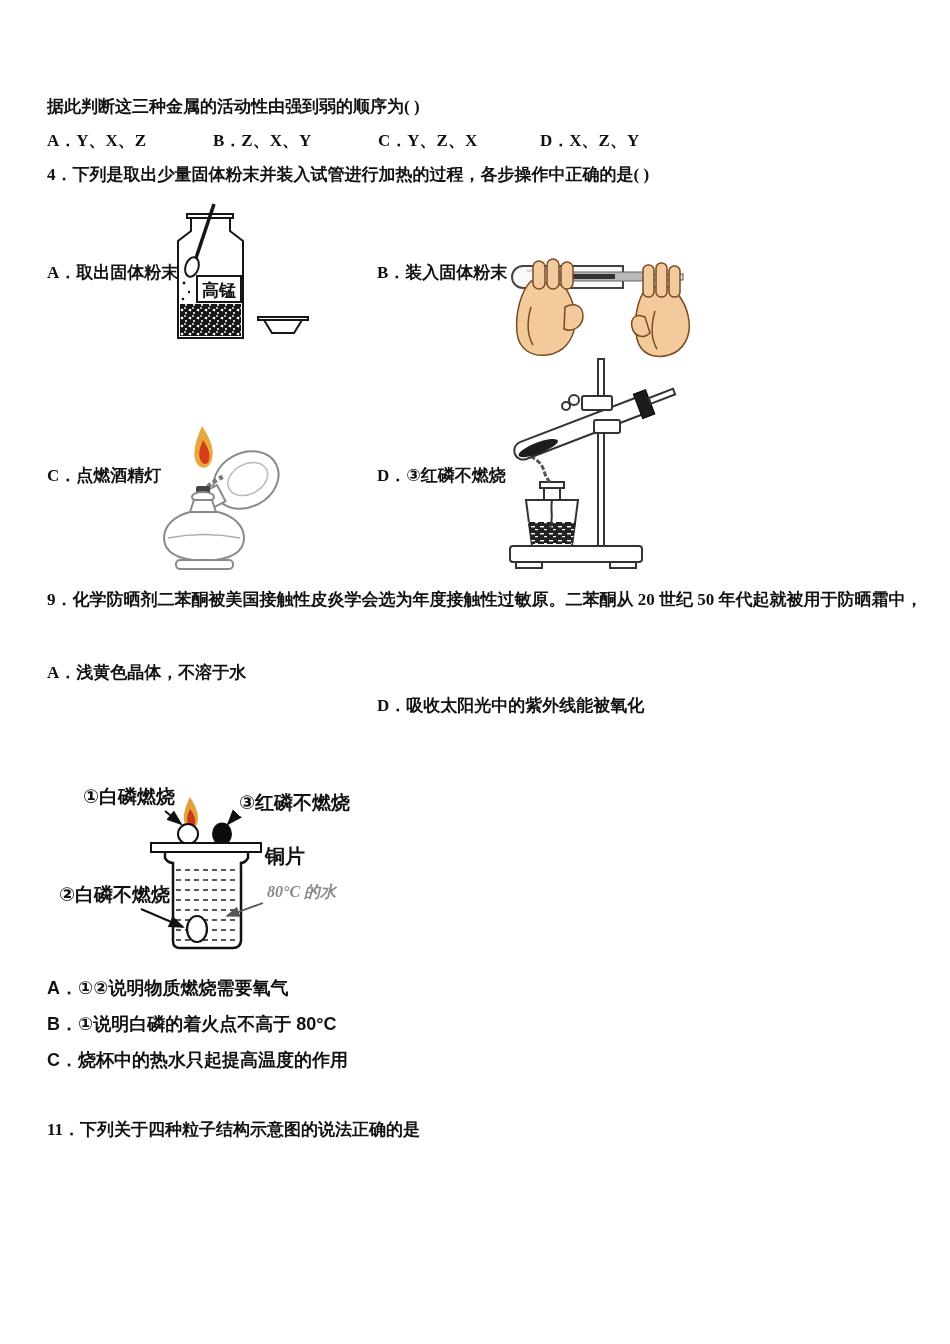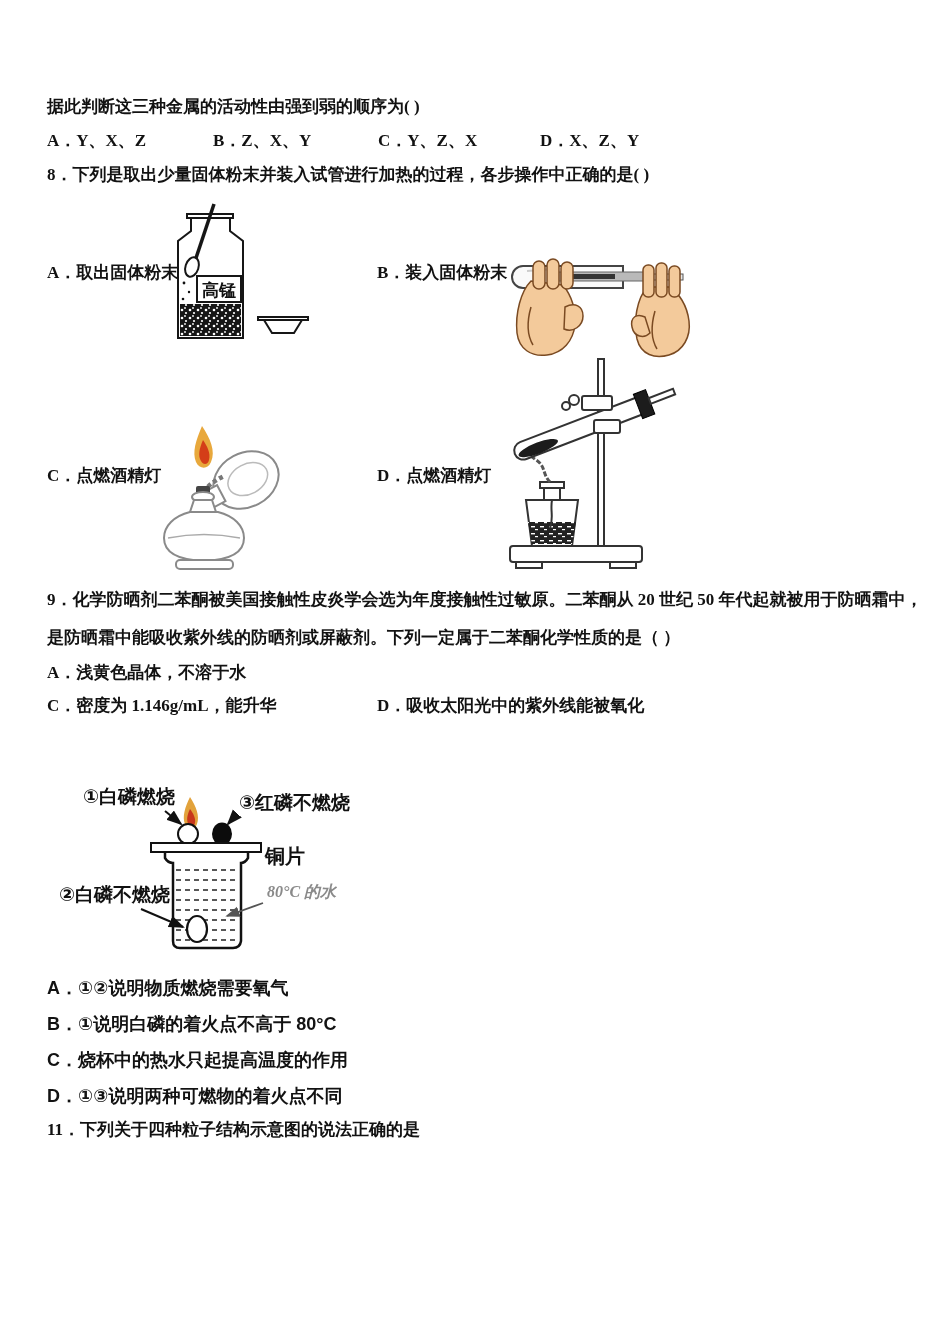--- a/index.html
+++ b/index.html
@@ -18,25 +18,25 @@
 <body>
 
 <div class="page">
 
   <div class="t" style="left:47px;top:95px">据此判断这三种金属的活动性由强到弱的顺序为(        )</div>
   <div class="t" style="left:47px;top:129px">A．Y、X、Z</div>
   <div class="t" style="left:213px;top:129px">B．Z、X、Y</div>
   <div class="t" style="left:378px;top:129px">C．Y、Z、X</div>
   <div class="t" style="left:540px;top:129px">D．X、Z、Y</div>
 
-  <div class="t" style="left:47px;top:163px">8．下列是取出少量固体粉末并装入试管进行加热的过程，各步操作中正确的是( )</div>
+  <div class="t" style="left:47px;top:163px">4．下列是取出少量固体粉末并装入试管进行加热的过程，各步操作中正确的是( )</div>
   <div class="t" style="left:47px;top:261px">A．取出固体粉末</div>
   <div class="t" style="left:377px;top:261px">B．装入固体粉末</div>
   <div class="t" style="left:47px;top:464px">C．点燃酒精灯</div>
-  <div class="t" style="left:377px;top:464px">D．点燃酒精灯</div>
+  <div class="t" style="left:377px;top:464px">D．③红磷不燃烧</div>
 
   <svg style="left:140px;top:203px" width="175" height="150" viewBox="0 0 175 150">
     <defs>
       <pattern id="speck" width="8" height="8" patternUnits="userSpaceOnUse">
         <rect width="8" height="8" fill="#161616"></rect>
         <circle cx="2" cy="3" r="1.3" fill="#fff"></circle>
         <circle cx="6" cy="6" r="1.1" fill="#fff"></circle>
         <circle cx="5" cy="1" r="0.9" fill="#fff"></circle>
       </pattern>
     </defs>
@@ -119,23 +119,21 @@
       <rect x="148" y="59" width="13" height="26" fill="#1c1c1c" stroke="#000"></rect>
       <rect x="161" y="68" width="26" height="6" class="lnb"></rect>
     </g>
     <rect x="88" y="40" width="30" height="14" rx="2" class="lnb"></rect>
     <circle cx="80" cy="44" r="5" class="lnb"></circle>
     <circle cx="72" cy="50" r="4" class="lnb"></circle>
     <rect x="100" y="64" width="26" height="13" rx="2" class="lnb"></rect>
   </svg>
 
   <div class="t" style="left:47px;top:588px">9．化学防晒剂二苯酮被美国接触性皮炎学会选为年度接触性过敏原。二苯酮从 20 世纪 50 年代起就被用于防晒霜中，</div>
-  <div class="t" style="left:47px;top:626px">是防晒霜中能吸收紫外线的防晒剂或屏蔽剂。下列一定属于二苯酮化学性质的是（      ）</div>
   <div class="t" style="left:47px;top:661px">A．浅黄色晶体，不溶于水</div>
-  <div class="t" style="left:47px;top:694px">C．密度为 1.146g/mL，能升华</div>
   <div class="t" style="left:377px;top:694px">D．吸收太阳光中的紫外线能被氧化</div>
 
 
   <svg style="left:55px;top:775px" width="340" height="190" viewBox="0 0 340 190">
     <defs>
       <marker id="ab" markerWidth="9" markerHeight="8" refX="7" refY="3" orient="auto">
         <path d="M0,0 L8,3 L0,6 Z" fill="#111"></path>
       </marker>
       <marker id="ag" markerWidth="9" markerHeight="8" refX="7" refY="3" orient="auto">
         <path d="M0,0 L8,3 L0,6 Z" fill="#555"></path>
@@ -165,17 +163,16 @@
     <text x="4" y="126" class="fl">②白磷不燃烧</text>
     <line x1="86" y1="134" x2="128" y2="152" stroke="#111" stroke-width="2" marker-end="url(#ab)"></line>
     <ellipse cx="142" cy="154" rx="10" ry="13" fill="#fff" stroke="#111" stroke-width="2.2"></ellipse>
     <text x="212" y="122" style="font:italic 700 16px 'Liberation Serif',serif" fill="#8a8a8a">80°C 的水</text>
     <line x1="208" y1="128" x2="172" y2="141" stroke="#555" stroke-width="1.8" marker-end="url(#ag)"></line>
   </svg>
 
   <div class="tb" style="left:47px;top:976px">A．①②说明物质燃烧需要氧气</div>
   <div class="tb" style="left:47px;top:1012px">B．①说明白磷的着火点不高于 80°C</div>
   <div class="tb" style="left:47px;top:1048px">C．烧杯中的热水只起提高温度的作用</div>
-  <div class="tb" style="left:47px;top:1084px">D．①③说明两种可燃物的着火点不同</div>
 
   <div class="t" style="left:47px;top:1118px">11．下列关于四种粒子结构示意图的说法正确的是</div>
 
 </div>
 
 </body></html>

